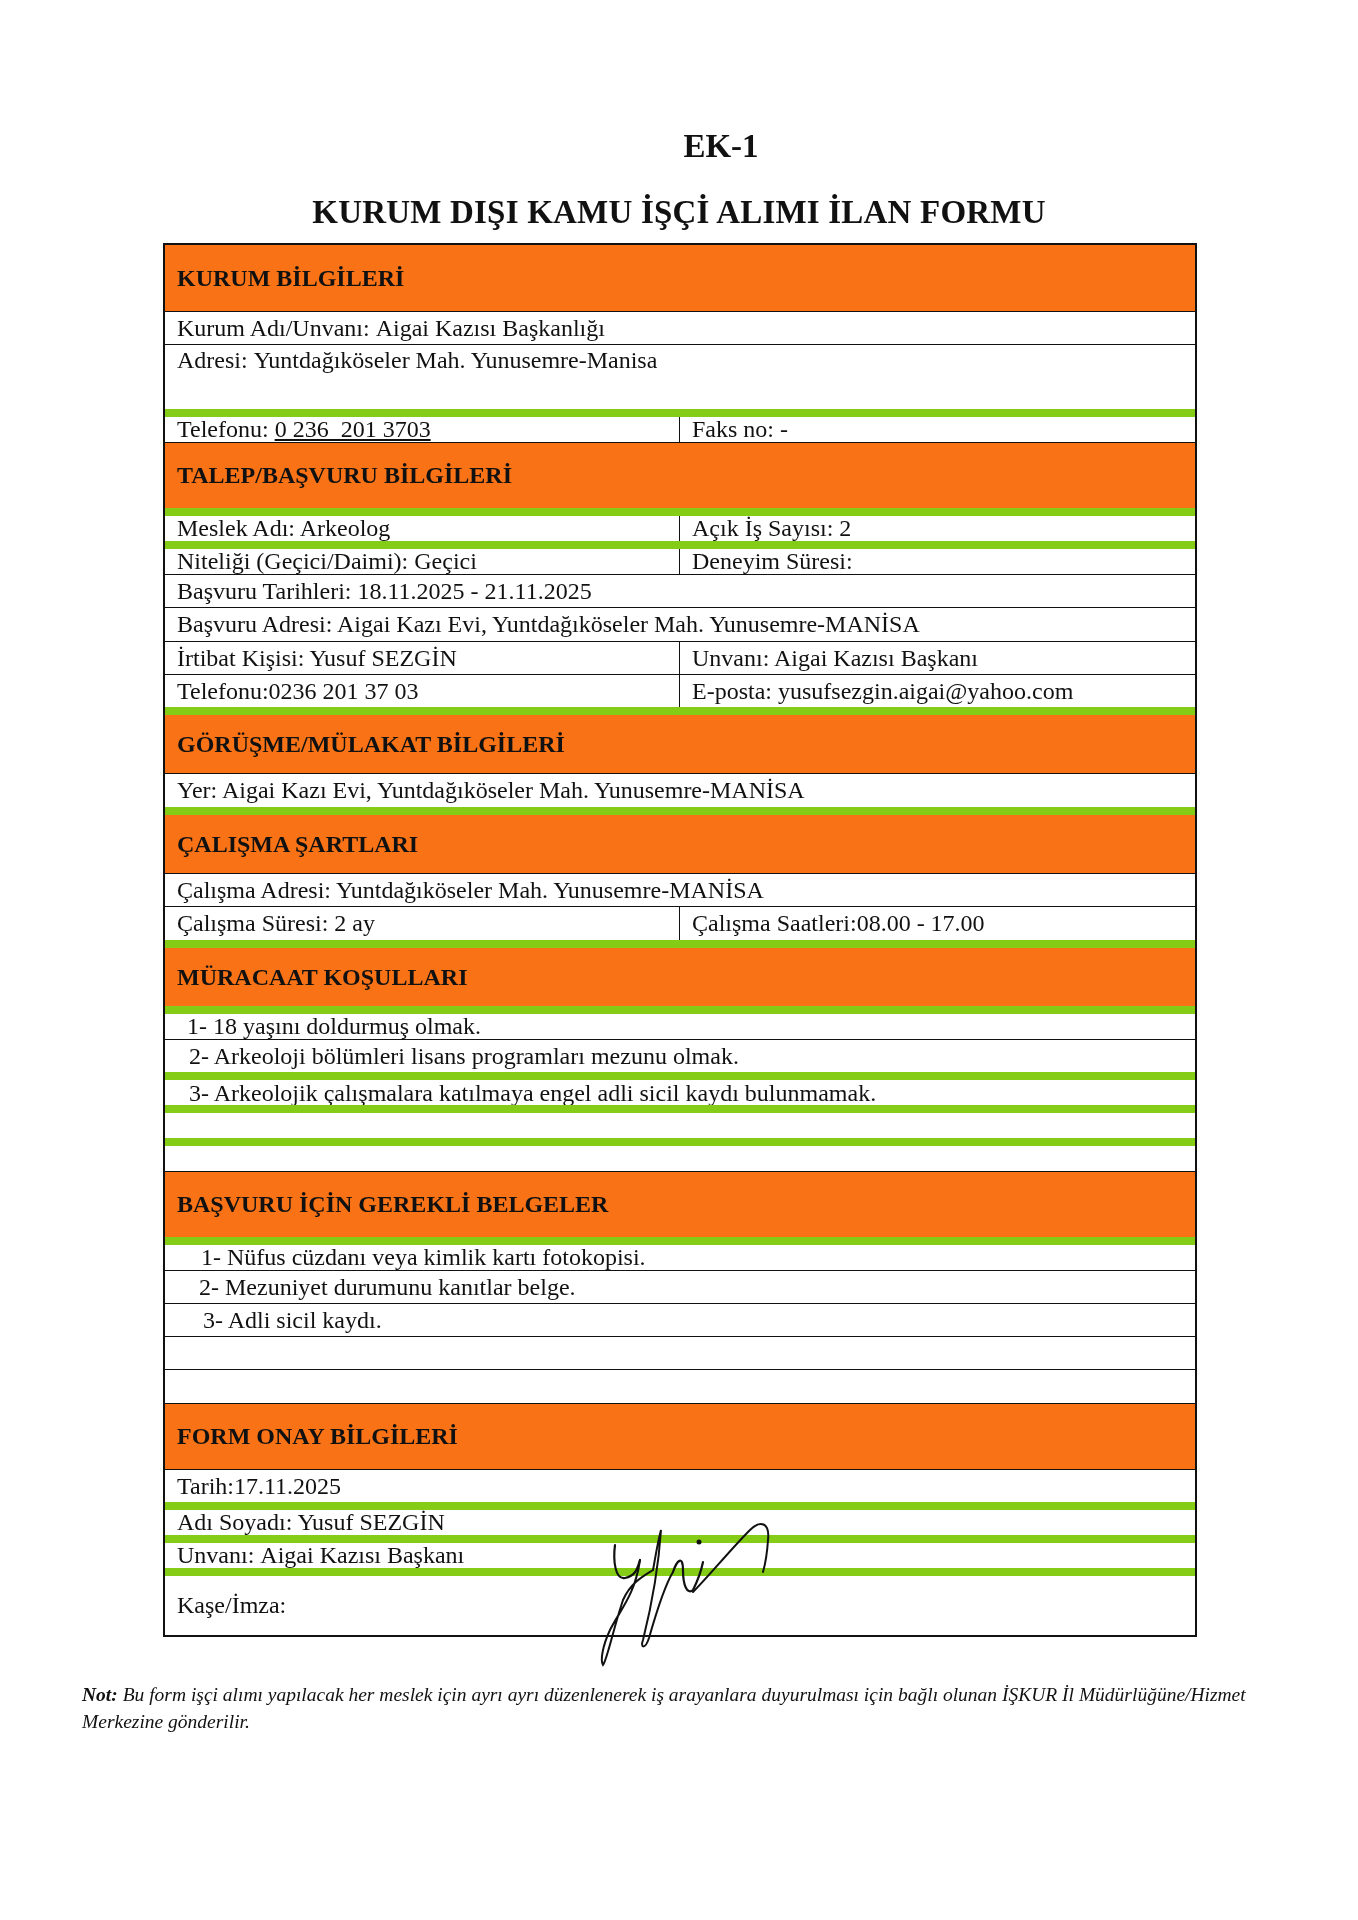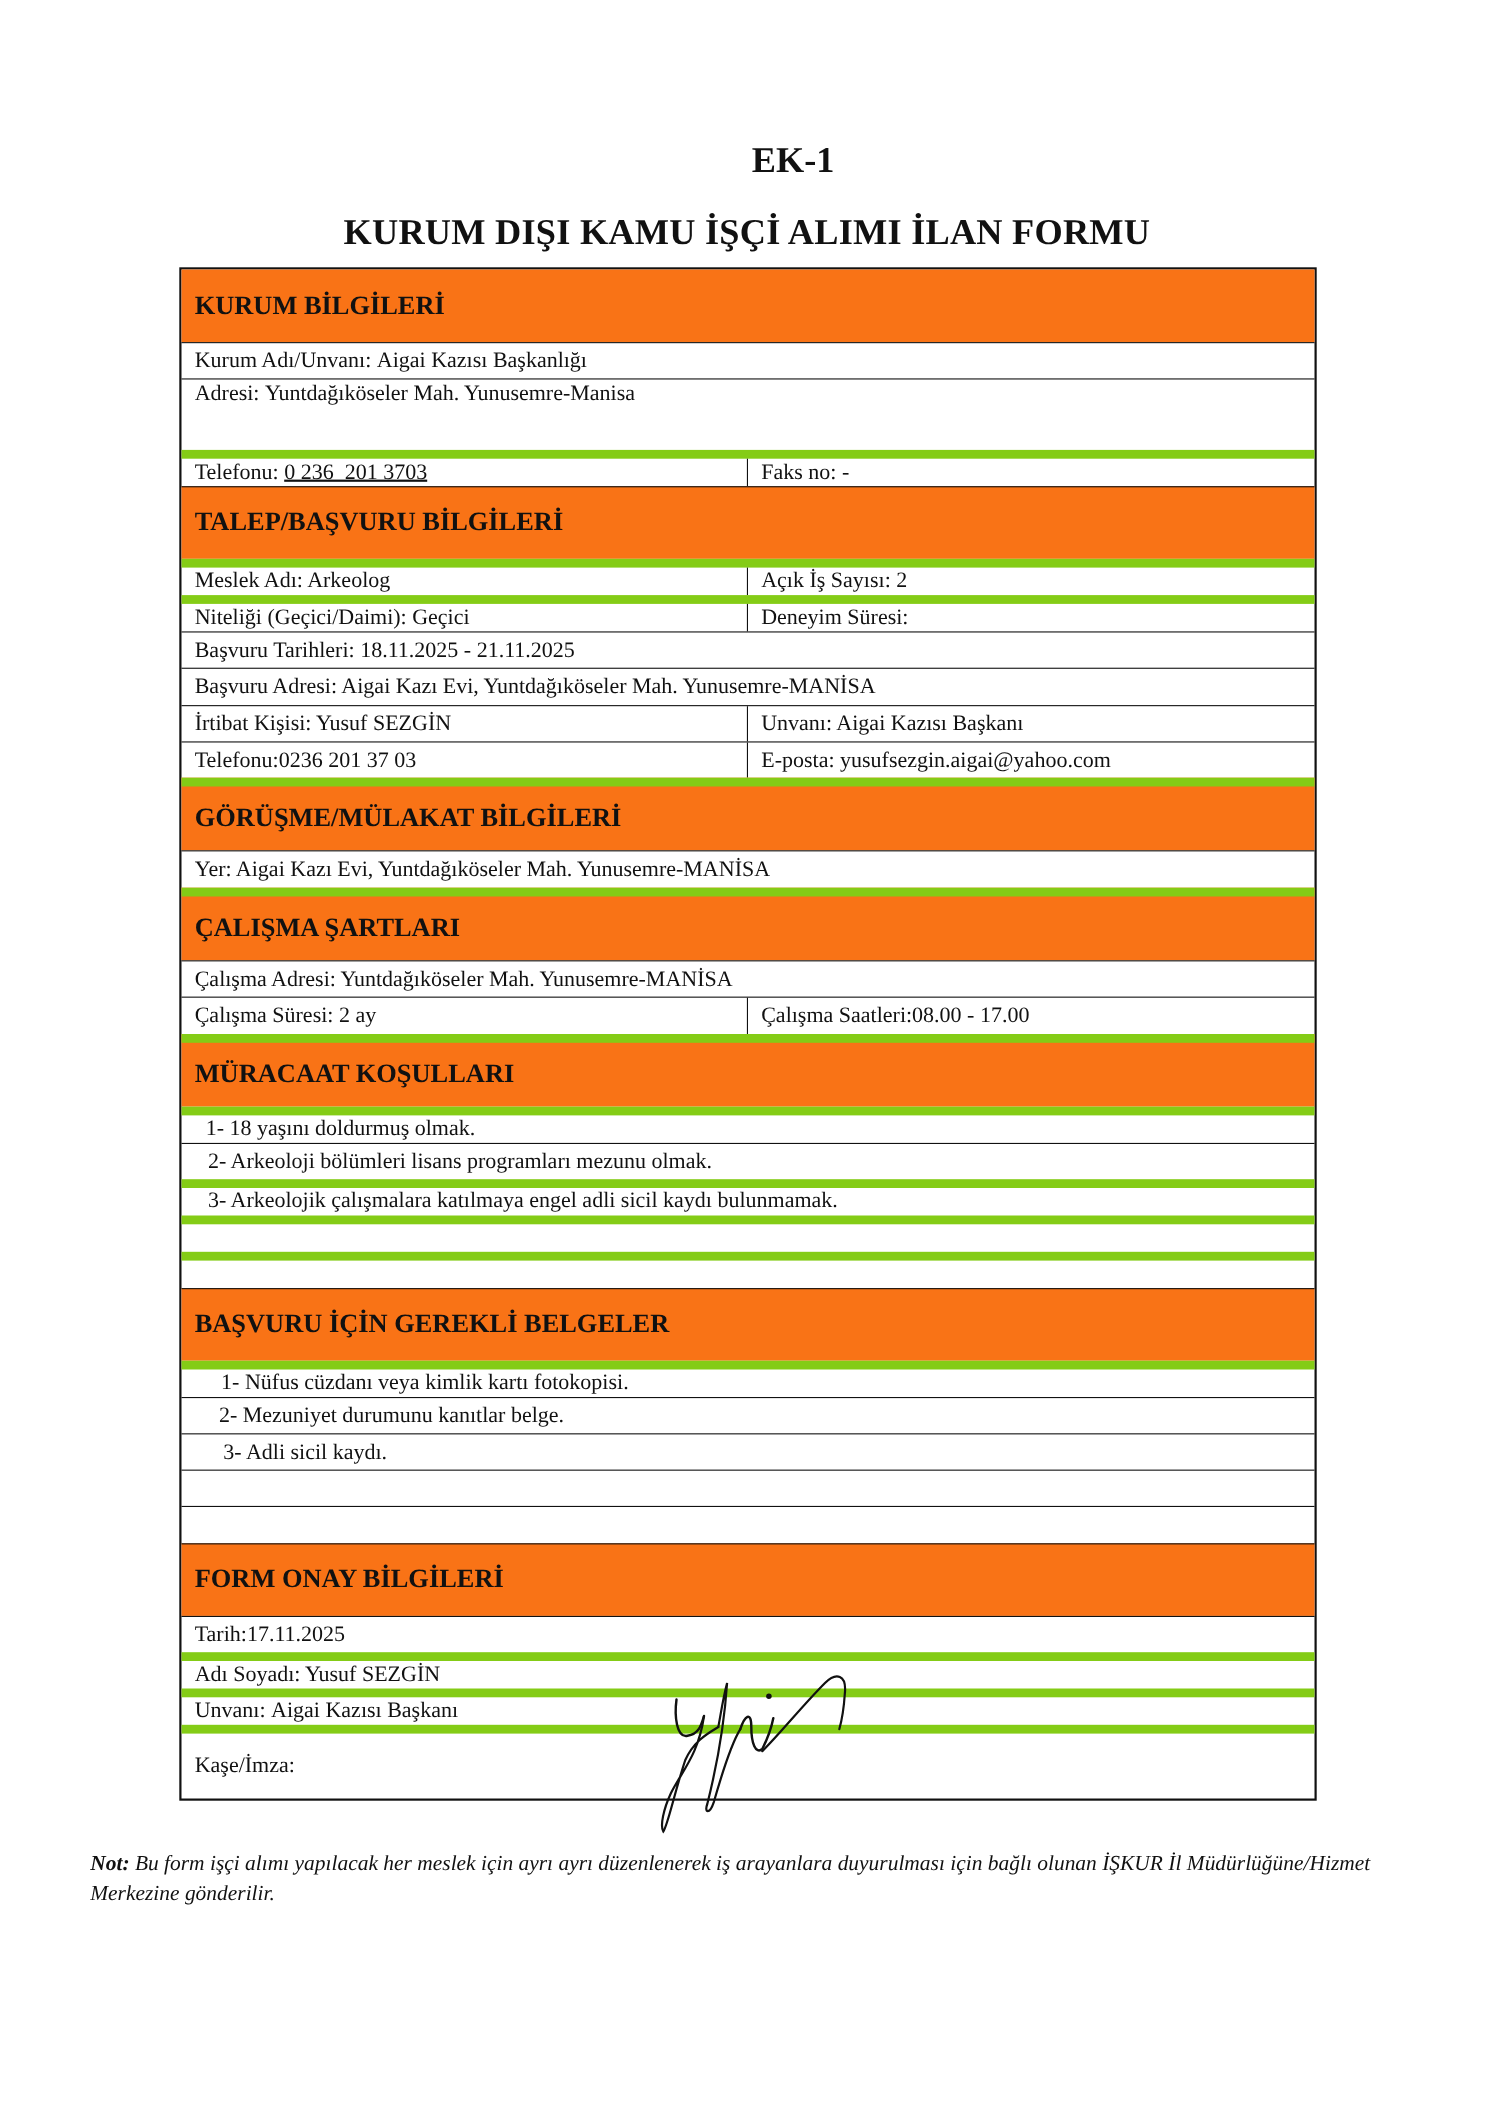--- a/index.html
+++ b/index.html
@@ -6,21 +6,21 @@
   body { width: 1358px; height: 1920px; position: relative; overflow: hidden;
          font-family: "DejaVu Serif", "Liberation Serif", serif; color: #111; }
   .title { position: absolute; left: 0; width: 1358px; text-align: center;
            font-family: "Liberation Serif", serif; font-weight: bold; font-size: 33px; color: #111; }
   #t1 { top: 128px; padding-left: 42px; }
   #t2 { top: 170px; letter-spacing: 0.2px; margin-top: 24px; }
 
   .form { position: absolute; left: 163px; top: 243px; width: 1034px;
           border: 2px solid #111; box-sizing: border-box; }
   .row { position: relative; box-sizing: border-box; border-top: 1px solid #111;
-         display: flex; font-family: "Liberation Serif", serif; font-size: 20px; }
+         display: flex; font-family: "Liberation Serif", serif; font-size: 24px; }
   .row:first-child { border-top: none; }
   .row.thick { border-top: 8px solid #84cc16; }
   .hdr { background: #f97316; height: 66px; align-items: center;
          font-weight: bold; font-size: 24px; padding-left: 12px; }
   .cell { box-sizing: border-box; padding-left: 12px; display: flex; align-items: center; white-space: nowrap; }
   .cell.left { width: 515px; border-right: 1px solid #111; }
   .cell.right { flex: 1; padding-left: 12px; }
   .cell.full { flex: 1; }
   .h33 { height: 33px; }
   .h34 { height: 34px; }

